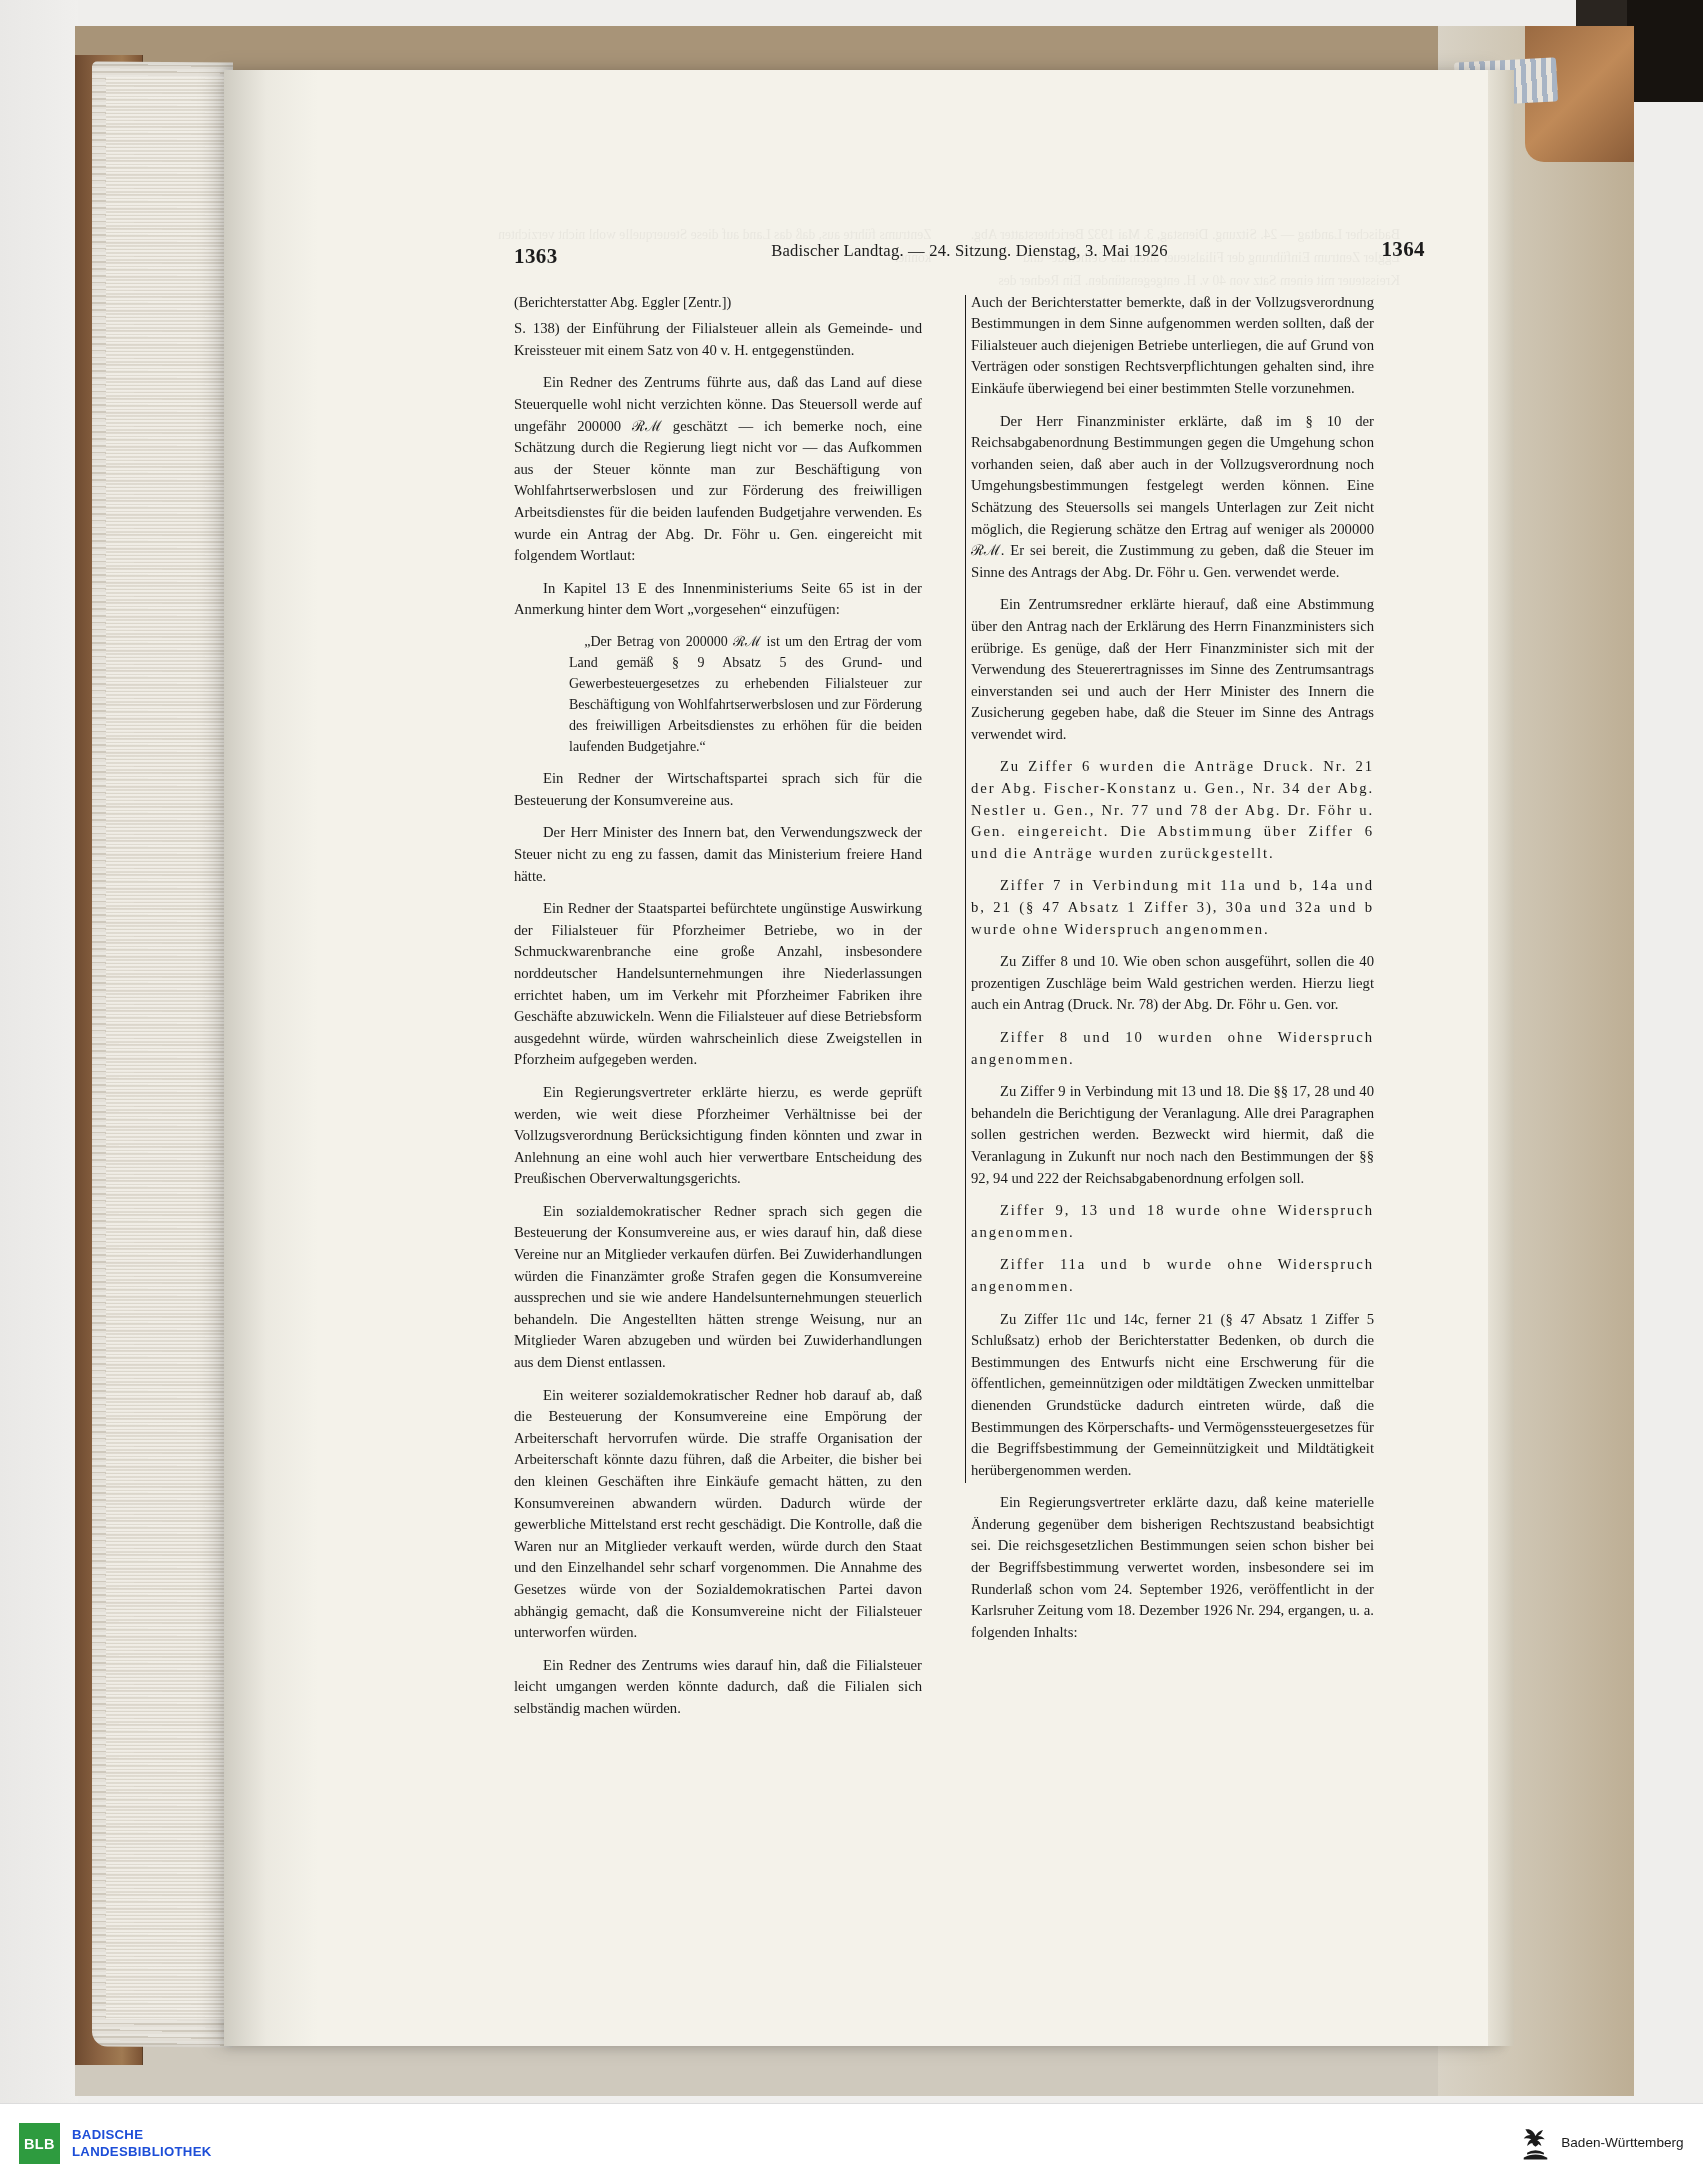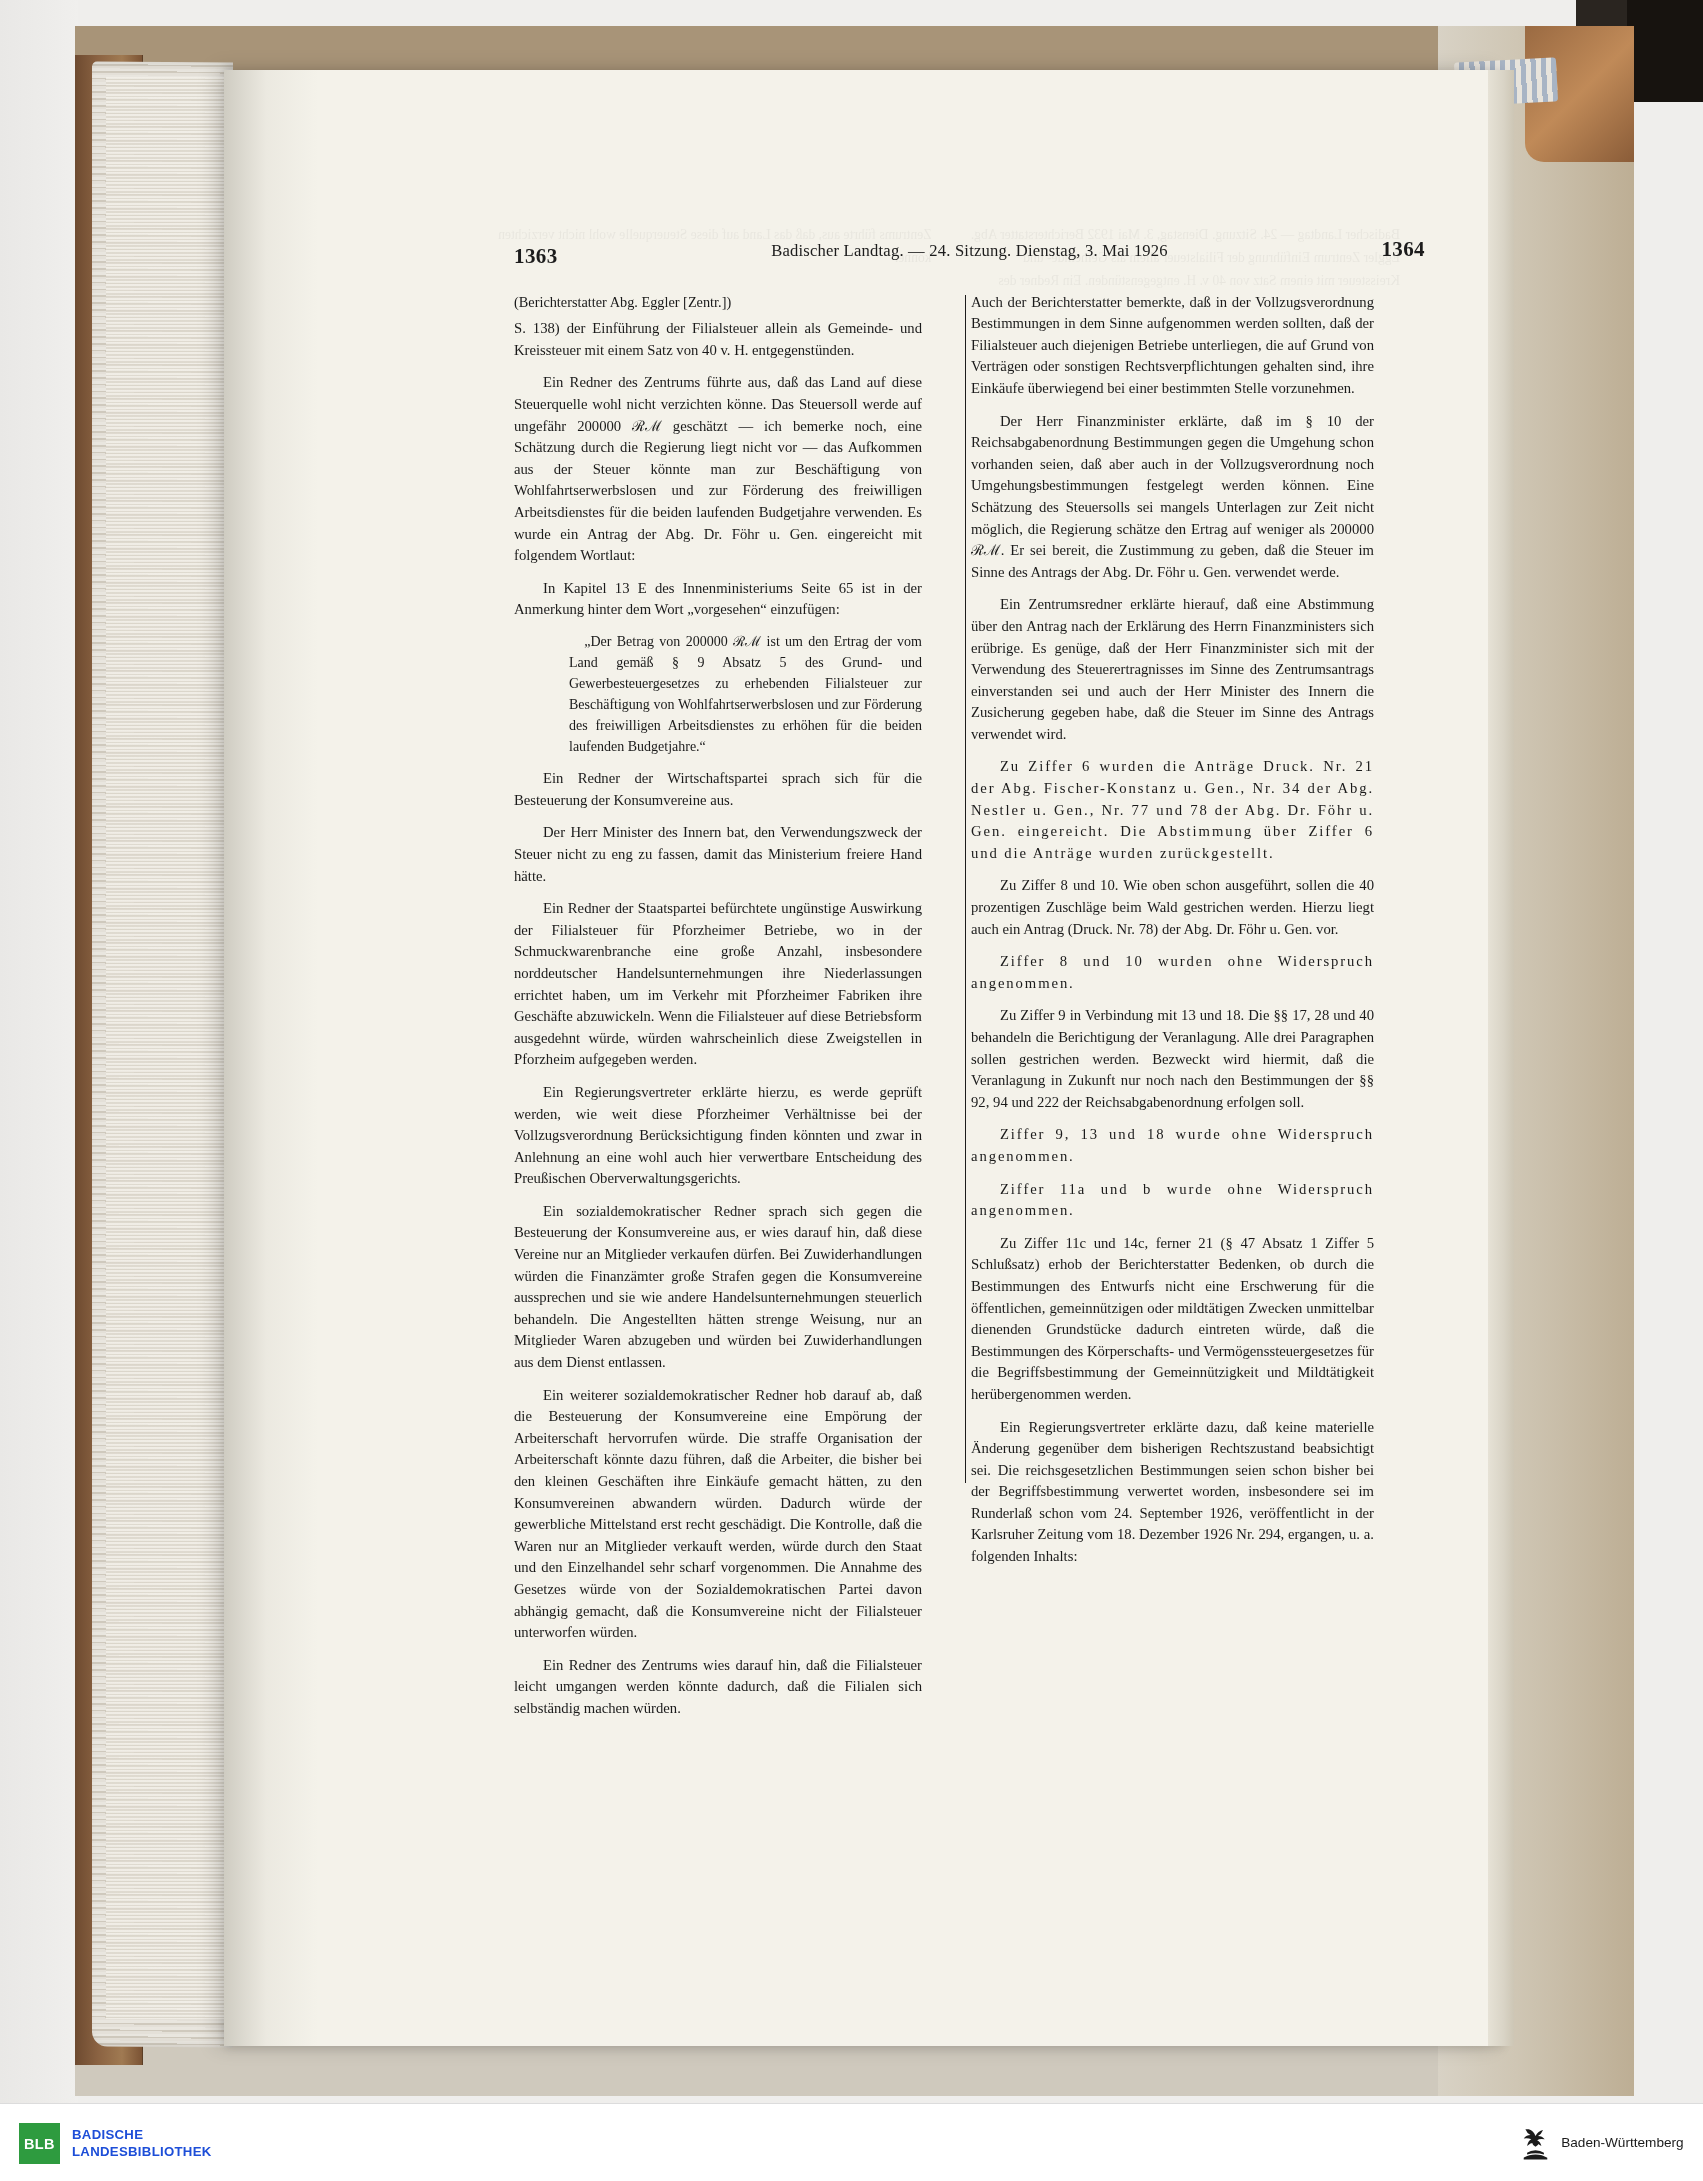--- a/index.html
+++ b/index.html
@@ -256,20 +256,21 @@
           <p class="spaced">Ein sozialdemokratischer Redner sprach sich gegen die Besteuerung der Konsumvereine aus, er wies darauf hin, daß diese Vereine nur an Mitglieder verkaufen dürfen. Bei Zuwiderhandlungen würden die Finanzämter große Strafen gegen die Konsumvereine aussprechen und sie wie andere Handelsunternehmungen steuerlich behandeln. Die Angestellten hätten strenge Weisung, nur an Mitglieder Waren abzugeben und würden bei Zuwiderhandlungen aus dem Dienst entlassen.</p>
           <p class="spaced">Ein weiterer sozialdemokratischer Redner hob darauf ab, daß die Besteuerung der Konsumvereine eine Empörung der Arbeiterschaft hervorrufen würde. Die straffe Organisation der Arbeiterschaft könnte dazu führen, daß die Arbeiter, die bisher bei den kleinen Geschäften ihre Einkäufe gemacht hätten, zu den Konsumvereinen abwandern würden. Dadurch würde der gewerbliche Mittelstand erst recht geschädigt. Die Kontrolle, daß die Waren nur an Mitglieder verkauft werden, würde durch den Staat und den Einzelhandel sehr scharf vorgenommen. Die Annahme des Gesetzes würde von der Sozialdemokratischen Partei davon abhängig gemacht, daß die Konsumvereine nicht der Filialsteuer unterworfen würden.</p>
           <p class="spaced">Ein Redner des Zentrums wies darauf hin, daß die Filialsteuer leicht umgangen werden könnte dadurch, daß die Filialen sich selbständig machen würden.</p>
         </div>
 
         <div class="col right">
           <p class="noindent">Auch der Berichterstatter bemerkte, daß in der Vollzugsverordnung Bestimmungen in dem Sinne aufgenommen werden sollten, daß der Filialsteuer auch diejenigen Betriebe unterliegen, die auf Grund von Verträgen oder sonstigen Rechtsverpflichtungen gehalten sind, ihre Einkäufe überwiegend bei einer bestimmten Stelle vorzunehmen.</p>
           <p class="spaced">Der Herr Finanzminister erklärte, daß im § 10 der Reichsabgabenordnung Bestimmungen gegen die Umgehung schon vorhanden seien, daß aber auch in der Vollzugsverordnung noch Umgehungsbestimmungen festgelegt werden können. Eine Schätzung des Steuersolls sei mangels Unterlagen zur Zeit nicht möglich, die Regierung schätze den Ertrag auf weniger als 200000 ℛℳ. Er sei bereit, die Zustimmung zu geben, daß die Steuer im Sinne des Antrags der Abg. Dr. Föhr u. Gen. verwendet werde.</p>
           <p class="spaced">Ein Zentrumsredner erklärte hierauf, daß eine Abstimmung über den Antrag nach der Erklärung des Herrn Finanzministers sich erübrige. Es genüge, daß der Herr Finanzminister sich mit der Verwendung des Steuerertragnisses im Sinne des Zentrumsantrags einverstanden sei und auch der Herr Minister des Innern die Zusicherung gegeben habe, daß die Steuer im Sinne des Antrags verwendet wird.</p>
           <p class="spaced sp">Zu Ziffer 6 wurden die Anträge Druck. Nr. 21 der Abg. Fischer-Konstanz u. Gen., Nr. 34 der Abg. Nestler u. Gen., Nr. 77 und 78 der Abg. Dr. Föhr u. Gen. eingereicht. Die Abstimmung über Ziffer 6 und die Anträge wurden zurückgestellt.</p>
+          <p class="spaced sp">Ziffer 7 in Verbindung mit 11a und b, 14a und b, 21 (§ 47 Absatz 1 Ziffer 3), 30a und 32a und b wurde ohne Widerspruch angenommen.</p>
           <p class="spaced">Zu Ziffer 8 und 10. Wie oben schon ausgeführt, sollen die 40 prozentigen Zuschläge beim Wald gestrichen werden. Hierzu liegt auch ein Antrag (Druck. Nr. 78) der Abg. Dr. Föhr u. Gen. vor.</p>
           <p class="spaced sp">Ziffer 8 und 10 wurden ohne Widerspruch angenommen.</p>
           <p class="spaced">Zu Ziffer 9 in Verbindung mit 13 und 18. Die §§ 17, 28 und 40 behandeln die Berichtigung der Veranlagung. Alle drei Paragraphen sollen gestrichen werden. Bezweckt wird hiermit, daß die Veranlagung in Zukunft nur noch nach den Bestimmungen der §§ 92, 94 und 222 der Reichsabgabenordnung erfolgen soll.</p>
           <p class="spaced sp">Ziffer 9, 13 und 18 wurde ohne Widerspruch angenommen.</p>
           <p class="spaced sp">Ziffer 11a und b wurde ohne Widerspruch angenommen.</p>
           <p class="spaced">Zu Ziffer 11c und 14c, ferner 21 (§ 47 Absatz 1 Ziffer 5 Schlußsatz) erhob der Berichterstatter Bedenken, ob durch die Bestimmungen des Entwurfs nicht eine Erschwerung für die öffentlichen, gemeinnützigen oder mildtätigen Zwecken unmittelbar dienenden Grundstücke dadurch eintreten würde, daß die Bestimmungen des Körperschafts- und Vermögenssteuergesetzes für die Begriffsbestimmung der Gemeinnützigkeit und Mildtätigkeit herübergenommen werden.</p>
           <p class="spaced">Ein Regierungsvertreter erklärte dazu, daß keine materielle Änderung gegenüber dem bisherigen Rechtszustand beabsichtigt sei. Die reichsgesetzlichen Bestimmungen seien schon bisher bei der Begriffsbestimmung verwertet worden, insbesondere sei im Runderlaß schon vom 24. September 1926, veröffentlicht in der Karlsruher Zeitung vom 18. Dezember 1926 Nr. 294, ergangen, u. a. folgenden Inhalts:</p>
         </div>
       </div>
 

